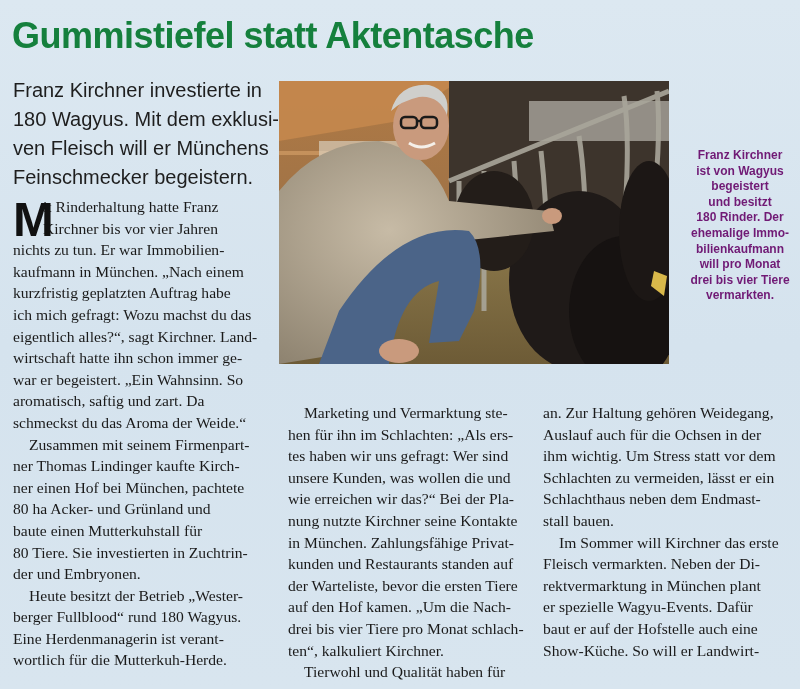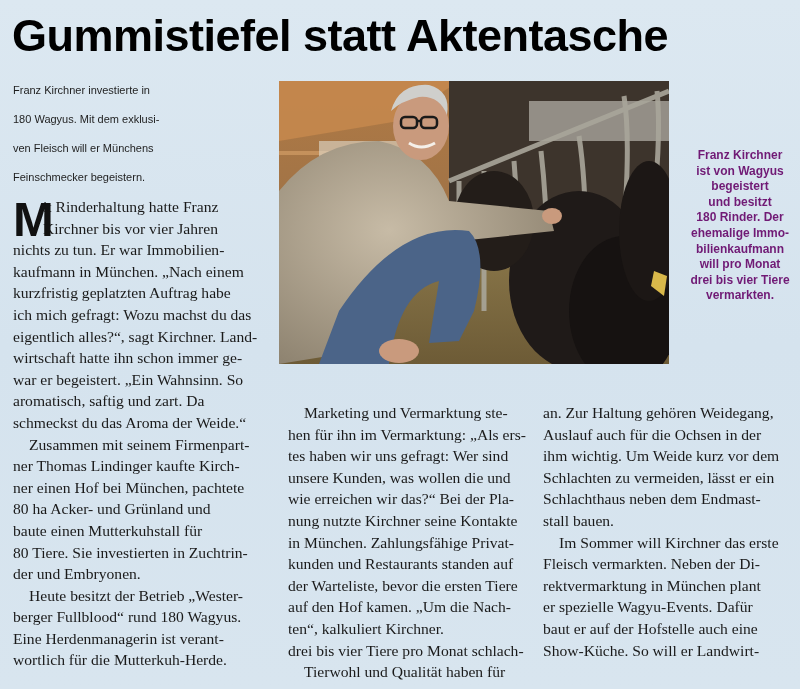--- a/index.html
+++ b/index.html
@@ -5,26 +5,26 @@
   html, body { margin:0; padding:0; }
   body {
     width:800px; height:689px; overflow:hidden; position:relative;
     background:#d9e6ef;
     background-image: linear-gradient(180deg,#dce8f1 0%,#d5e3ee 50%,#d8e5ef 100%);
     color:#1a1a1a;
   }
   .headline {
     position:absolute; left:12px; top:6px; margin:0;
     font-family:"Liberation Sans", sans-serif; font-weight:bold;
-    font-size:45px; letter-spacing:-0.5px; line-height:60px; color:#000000;
+    font-size:36px; letter-spacing:-0.5px; line-height:60px; color:#15803d;
     white-space:nowrap;
   }
   .deck {
     position:absolute; left:13px; top:76px; width:262px;
-    font-family:"Liberation Sans", sans-serif; font-size:11px; line-height:29px; color:#1e1e1e;
+    font-family:"Liberation Sans", sans-serif; font-size:20px; line-height:29px; color:#1e1e1e;
   }
   .deck span { display:block; white-space:nowrap; }
   .col {
     position:absolute;
     font-family:"Liberation Serif", serif; font-size:15.6px; line-height:21.6px; color:#1a1a1a;
   }
   .col .ln { display:block; white-space:nowrap; }
   .col .ind { padding-left:16px; }
   .col1 { left:13px; top:196px; width:262px; }
   .col2 { left:288px; top:402px; width:248px; }
@@ -143,39 +143,39 @@
     </g>
     <path d="M130,62 Q142,70 156,62" stroke="#f5f0ea" stroke-width="3" fill="none"></path>
 
     <ellipse cx="273" cy="135" rx="10" ry="8" fill="#c99a7d"></ellipse>
     <ellipse cx="120" cy="270" rx="20" ry="12" fill="#c99a7d"></ellipse>
   </svg>
 </div>
 
 <div class="col col2">
   <span class="ln ind">Marketing und Vermarktung ste-</span>
-  <span class="ln">hen für ihn im Vermarktung: „Als ers-</span>
+  <span class="ln">hen für ihn im Schlachten: „Als ers-</span>
   <span class="ln">tes haben wir uns gefragt: Wer sind</span>
   <span class="ln">unsere Kunden, was wollen die und</span>
   <span class="ln">wie erreichen wir das?“ Bei der Pla-</span>
   <span class="ln">nung nutzte Kirchner seine Kontakte</span>
   <span class="ln">in München. Zahlungsfähige Privat-</span>
   <span class="ln">kunden und Restaurants standen auf</span>
   <span class="ln">der Warteliste, bevor die ersten Tiere</span>
   <span class="ln">auf den Hof kamen. „Um die Nach-</span>
+  <span class="ln">drei bis vier Tiere pro Monat schlach-</span>
   <span class="ln">ten“, kalkuliert Kirchner.</span>
-  <span class="ln">drei bis vier Tiere pro Monat schlach-</span>
   <span class="ln ind">Tierwohl und Qualität haben für</span>
 
 </div>
 
 <div class="col col3">
   <span class="ln">an. Zur Haltung gehören Weidegang,</span>
   <span class="ln">Auslauf auch für die Ochsen in der</span>
-  <span class="ln">ihm wichtig. Um Weide kurz vor dem</span>
+  <span class="ln">ihm wichtig. Um Stress statt vor dem</span>
   <span class="ln">Schlachten zu vermeiden, lässt er ein</span>
   <span class="ln">Schlachthaus neben dem Endmast-</span>
   <span class="ln">stall bauen.</span>
   <span class="ln ind">Im Sommer will Kirchner das erste</span>
   <span class="ln">Fleisch vermarkten. Neben der Di-</span>
   <span class="ln">rektvermarktung in München plant</span>
   <span class="ln">er spezielle Wagyu-Events. Dafür</span>
   <span class="ln">baut er auf der Hofstelle auch eine</span>
   <span class="ln">Show-Küche. So will er Landwirt-</span>
 

